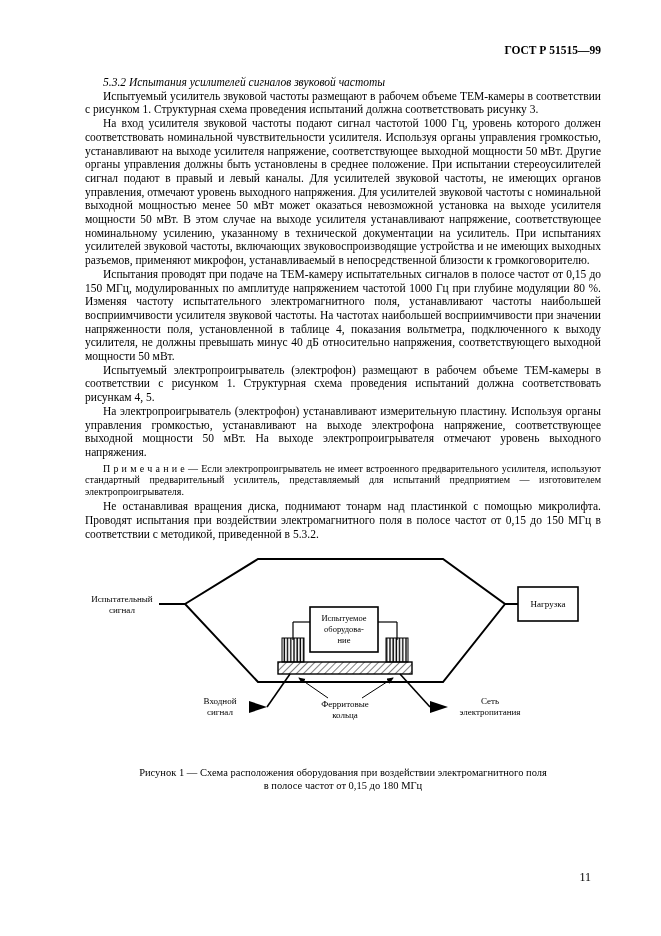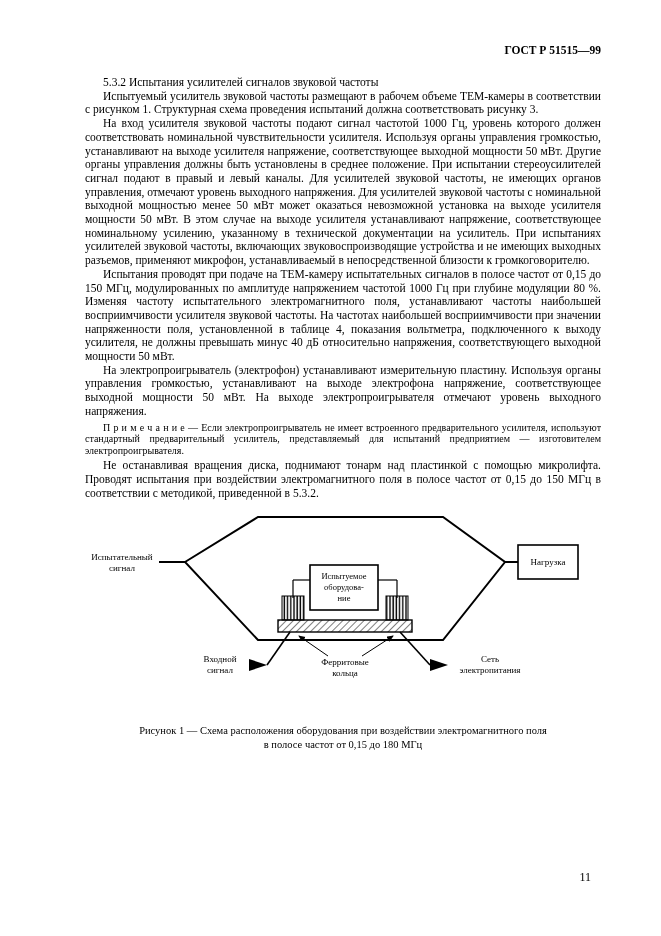--- a/index.html
+++ b/index.html
@@ -12,21 +12,21 @@
     padding:44px 60px 0 85px;
     overflow:hidden;
   }
   .header { text-align:right; font-weight:bold; font-size:11.5px; margin-bottom:20px; }
   .body-text p {
     font-size:11.5px;
     line-height:13.7px;
     text-align:justify;
     text-indent:18px;
   }
-  .body-text p.heading { }
+  .body-text p.heading { font-style:italic; }
   .body-text p.note { font-size:10px; line-height:11.6px; margin:3px 0; }
   .figure { margin-top:10px; }
   .figure svg { display:block; }
   .figure svg text { font-family:"Liberation Serif", serif; fill:#000; }
   .caption { text-align:center; font-size:10.5px; line-height:13.5px; margin-top:36px; }
   .page-number { position:absolute; right:70px; top:870px; font-size:12px; }
 </style>
 </head>
 <body>
 
@@ -34,20 +34,21 @@
 
   <div class="header">
     <span>ГОСТ Р 51515—99</span>
   </div>
 
   <div class="body-text">
     <p class="heading">5.3.2 Испытания усилителей сигналов звуковой частоты</p>
     <p>Испытуемый усилитель звуковой частоты размещают в рабочем объеме ТЕМ-камеры в соответствии с рисунком 1. Структурная схема проведения испытаний должна соответствовать рисунку 3.</p>
     <p>На вход усилителя звуковой частоты подают сигнал частотой 1000 Гц, уровень которого должен соответствовать номинальной чувствительности усилителя. Используя органы управления громкостью, устанавливают на выходе усилителя напряжение, соответствующее выходной мощности 50 мВт. Другие органы управления должны быть установлены в среднее положение. При испытании стереоусилителей сигнал подают в правый и левый каналы. Для усилителей звуковой частоты, не имеющих органов управления, отмечают уровень выходного напряжения. Для усилителей звуковой частоты с номинальной выходной мощностью менее 50 мВт может оказаться невозможной установка на выходе усилителя мощности 50 мВт. В этом случае на выходе усилителя устанавливают напряжение, соответствующее номинальному усилению, указанному в технической документации на усилитель. При испытаниях усилителей звуковой частоты, включающих звуковоспроизводящие устройства и не имеющих выходных разъемов, применяют микрофон, устанавливаемый в непосредственной близости к громкоговорителю.</p>
     <p>Испытания проводят при подаче на ТЕМ-камеру испытательных сигналов в полосе частот от 0,15 до 150 МГц, модулированных по амплитуде напряжением частотой 1000 Гц при глубине модуляции 80 %. Изменяя частоту испытательного электромагнитного поля, устанавливают частоты наибольшей восприимчивости усилителя звуковой частоты. На частотах наибольшей восприимчивости при значении напряженности поля, установленной в таблице 4, показания вольтметра, подключенного к выходу усилителя, не должны превышать минус 40 дБ относительно напряжения, соответствующего выходной мощности 50 мВт.</p>
+    <p>Испытуемый электропроигрыватель (электрофон) размещают в рабочем объеме ТЕМ-камеры в соответствии с рисунком 1. Структурная схема проведения испытаний должна соответствовать рисункам 4, 5.</p>
     <p>На электропроигрыватель (электрофон) устанавливают измерительную пластину. Используя органы управления громкостью, устанавливают на выходе электрофона напряжение, соответствующее выходной мощности 50 мВт. На выходе электропроигрывателя отмечают уровень выходного напряжения.</p>
     <p class="note">П р и м е ч а н и е — Если электропроигрыватель не имеет встроенного предварительного усилителя, используют стандартный предварительный усилитель, представляемый для испытаний предприятием — изготовителем электропроигрывателя.</p>
     <p>Не останавливая вращения диска, поднимают тонарм над пластинкой с помощью микролифта. Проводят испытания при воздействии электромагнитного поля в полосе частот от 0,15 до 150 МГц в соответствии с методикой, приведенной в 5.3.2.</p>
   </div>
 
   <div class="figure">
     <svg width="516" height="178" viewBox="0 0 516 178">
       <defs>
         <pattern id="hatch" width="5" height="5" patternUnits="userSpaceOnUse" patternTransform="rotate(45)">
           <line x1="0" y1="0" x2="0" y2="5" stroke="#000" stroke-width="1"></line>

